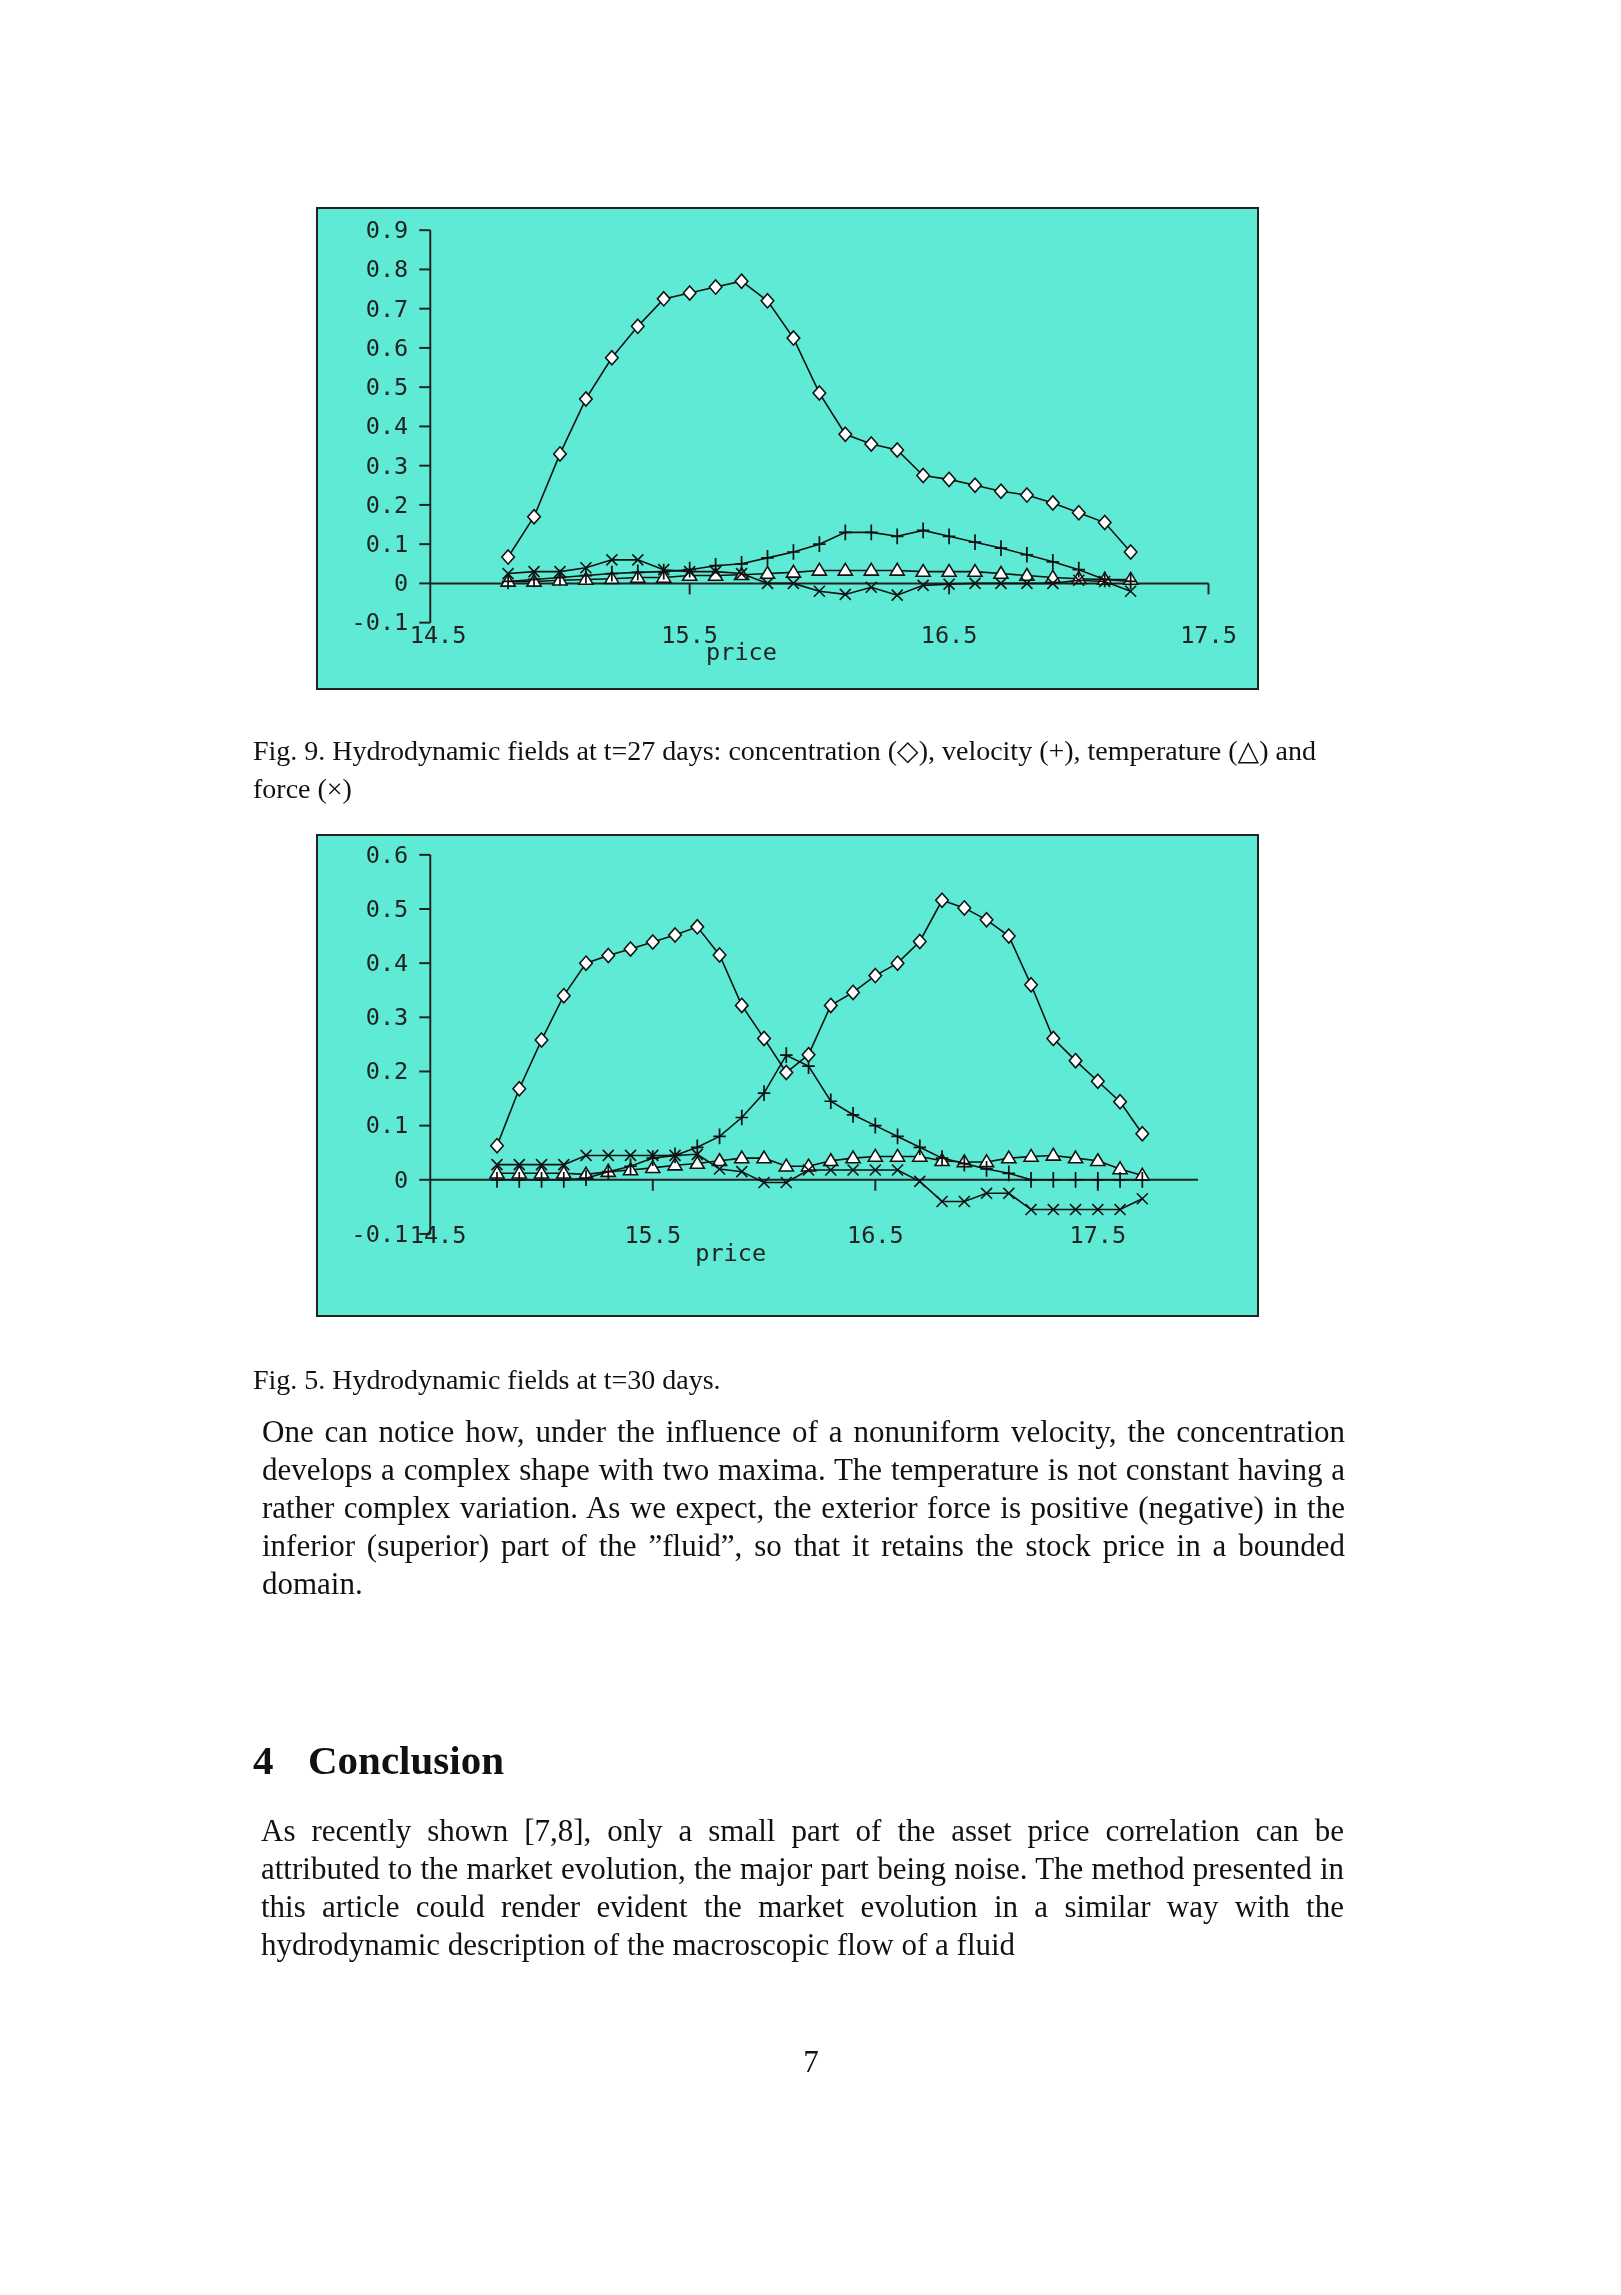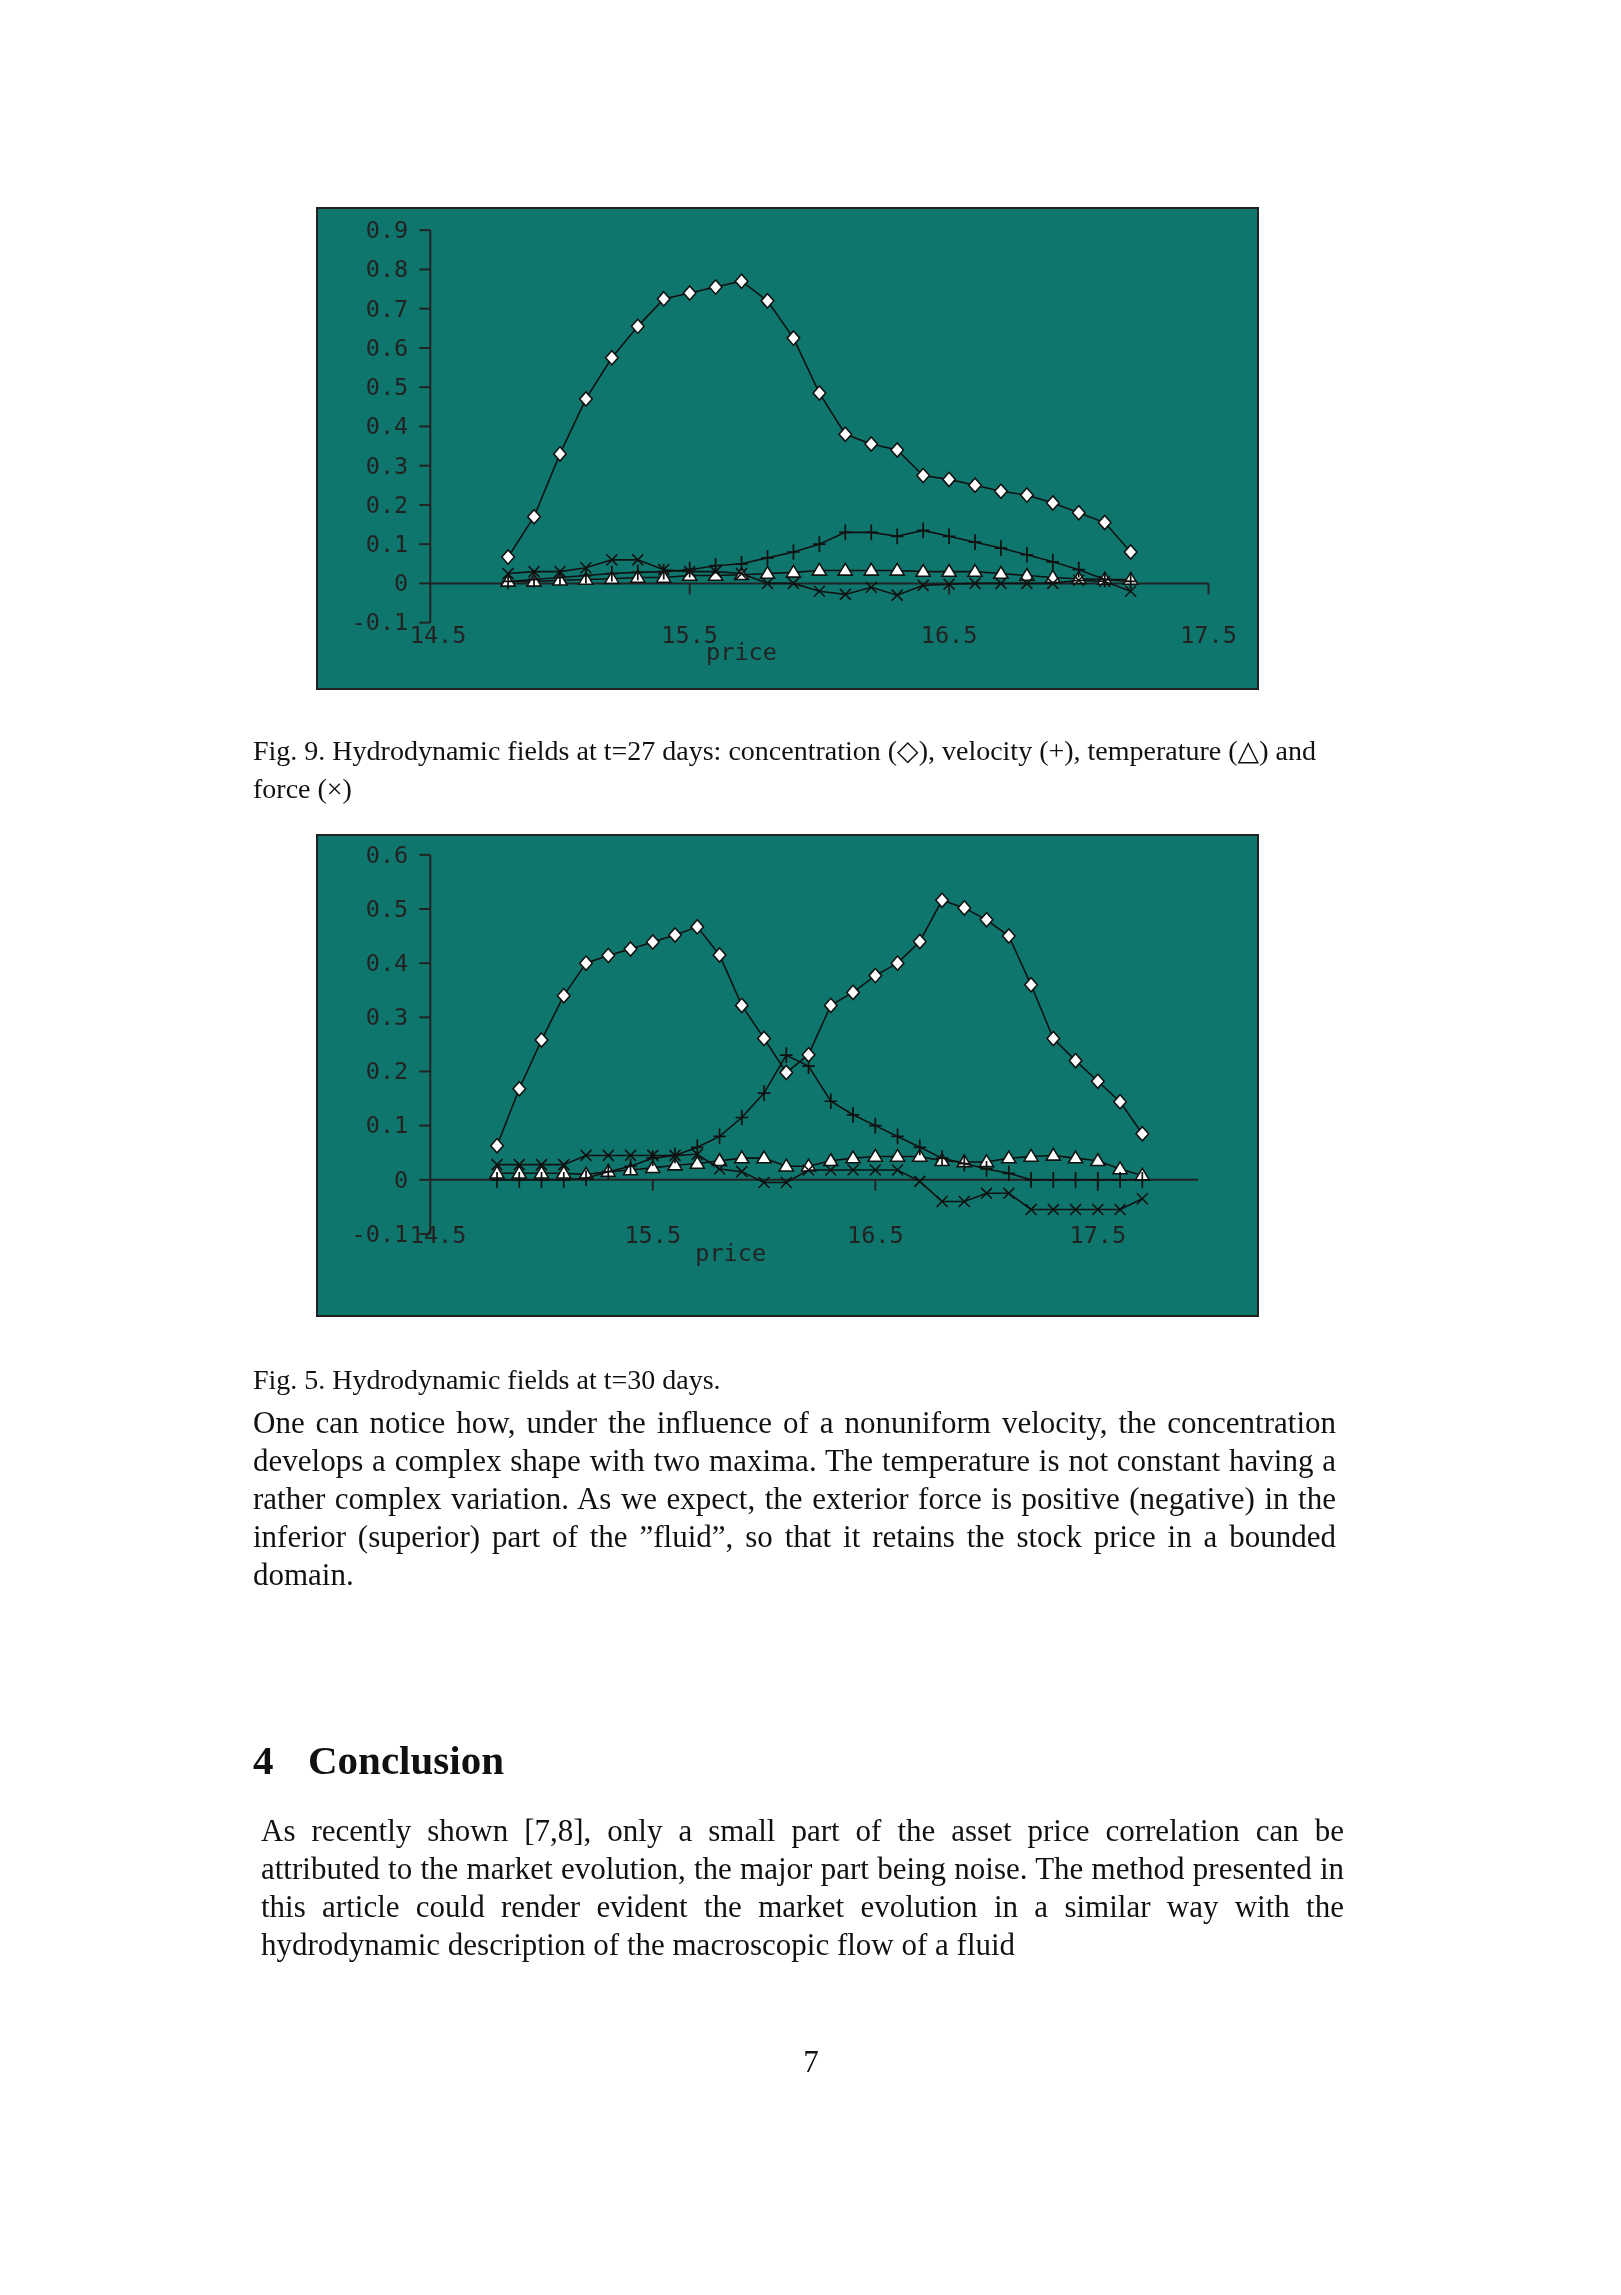--- a/index.html
+++ b/index.html
@@ -1,18 +1,18 @@
 <!DOCTYPE html>
 <html style="font-size:12.6px"><head>
 <meta charset="utf-8">
 <style>
   html, body { margin: 0; padding: 0; background: #ffffff; }
   body { width: 1622px; height: 2295px; position: relative; overflow: hidden;
          font-family: "DejaVu Serif", "Liberation Serif", serif; color: #111; }
-  .fig-frame { position: absolute; border: 2.4px solid #222; box-sizing: border-box; background: #0f766e; }
+  .fig-frame { position: absolute; border: 2.4px solid #222; box-sizing: border-box; background: #5eead4; }
   #fig4 { left: 316px; top: 207px; width: 943px; height: 483px; }
   #fig5 { left: 316px; top: 834px; width: 943px; height: 483px; }
   .fig-frame svg { position: absolute; left: 0; top: 0; }
   .tick-label { font-family: "DejaVu Sans Mono", "Liberation Mono", monospace; font-size: 30px; fill: #222; }
   .axis-title { font-family: "DejaVu Sans Mono", "Liberation Mono", monospace; font-size: 30px; fill: #222; }
   .caption { position: absolute; font-size: 28px; line-height: 38px; font-family: "Liberation Serif", "DejaVu Serif", serif; }
   #cap4 { left: 253px; top: 732px; width: 1083px; }
   #cap5 { left: 253px; top: 1361px; width: 1083px; text-align: left; }
   .para { position: absolute; left: 253px; width: 1083px; font-size: 31px; line-height: 38px;
           text-align: justify; font-family: "Liberation Serif", "DejaVu Serif", serif; }
@@ -338,21 +338,21 @@
         <polygon points="936.8000000000002,248.90999999999997 944.8000000000002,257.90999999999997 936.8000000000002,266.90999999999997 928.8000000000002,257.90999999999997" fill="#fff" stroke="#111" stroke-width="2"></polygon>
         <polygon points="965.1499999999996,277.2 973.1499999999996,286.2 965.1499999999996,295.2 957.1499999999996,286.2" fill="#fff" stroke="#111" stroke-width="2"></polygon>
         <polygon points="993.5,303.42 1001.5,312.42 993.5,321.42 985.5,312.42" fill="#fff" stroke="#111" stroke-width="2"></polygon>
         <polygon points="1021.8500000000004,329.64 1029.8500000000004,338.64 1021.8500000000004,347.64 1013.8500000000004,338.64" fill="#fff" stroke="#111" stroke-width="2"></polygon>
         <polygon points="1050.1999999999998,370.35 1058.1999999999998,379.35 1050.1999999999998,388.35 1042.1999999999998,379.35" fill="#fff" stroke="#111" stroke-width="2"></polygon>
       </g>
     </svg>
 </div>
 <div class="caption" id="cap5">Fig. 5. Hydrodynamic fields at t=30 days.</div>
 
-<p class="para" id="para1" style="margin:0">One can notice how, under the influence of a nonuniform velocity, the concentration develops a complex shape with two maxima. The temperature is not constant having a rather complex variation. As we expect, the exterior force is positive (negative) in the inferior (superior) part of the ”fluid”, so that it retains the stock price in a bounded domain.</p>
+<p class="para" id="para1" style="margin:9px">One can notice how, under the influence of a nonuniform velocity, the concentration develops a complex shape with two maxima. The temperature is not constant having a rather complex variation. As we expect, the exterior force is positive (negative) in the inferior (superior) part of the ”fluid”, so that it retains the stock price in a bounded domain.</p>
 
 <div class="section">
   <span class="num">4</span><span>Conclusion</span>
 </div>
 
 <p class="para" id="para2" style="margin:8px">As recently shown [7,8], only a small part of the asset price correlation can be attributed to the market evolution, the major part being noise. The method presented in this article could render evident the market evolution in a similar way with the hydrodynamic description of the macroscopic flow of a fluid</p>
 
 <div class="page-num">7</div>
 
 

